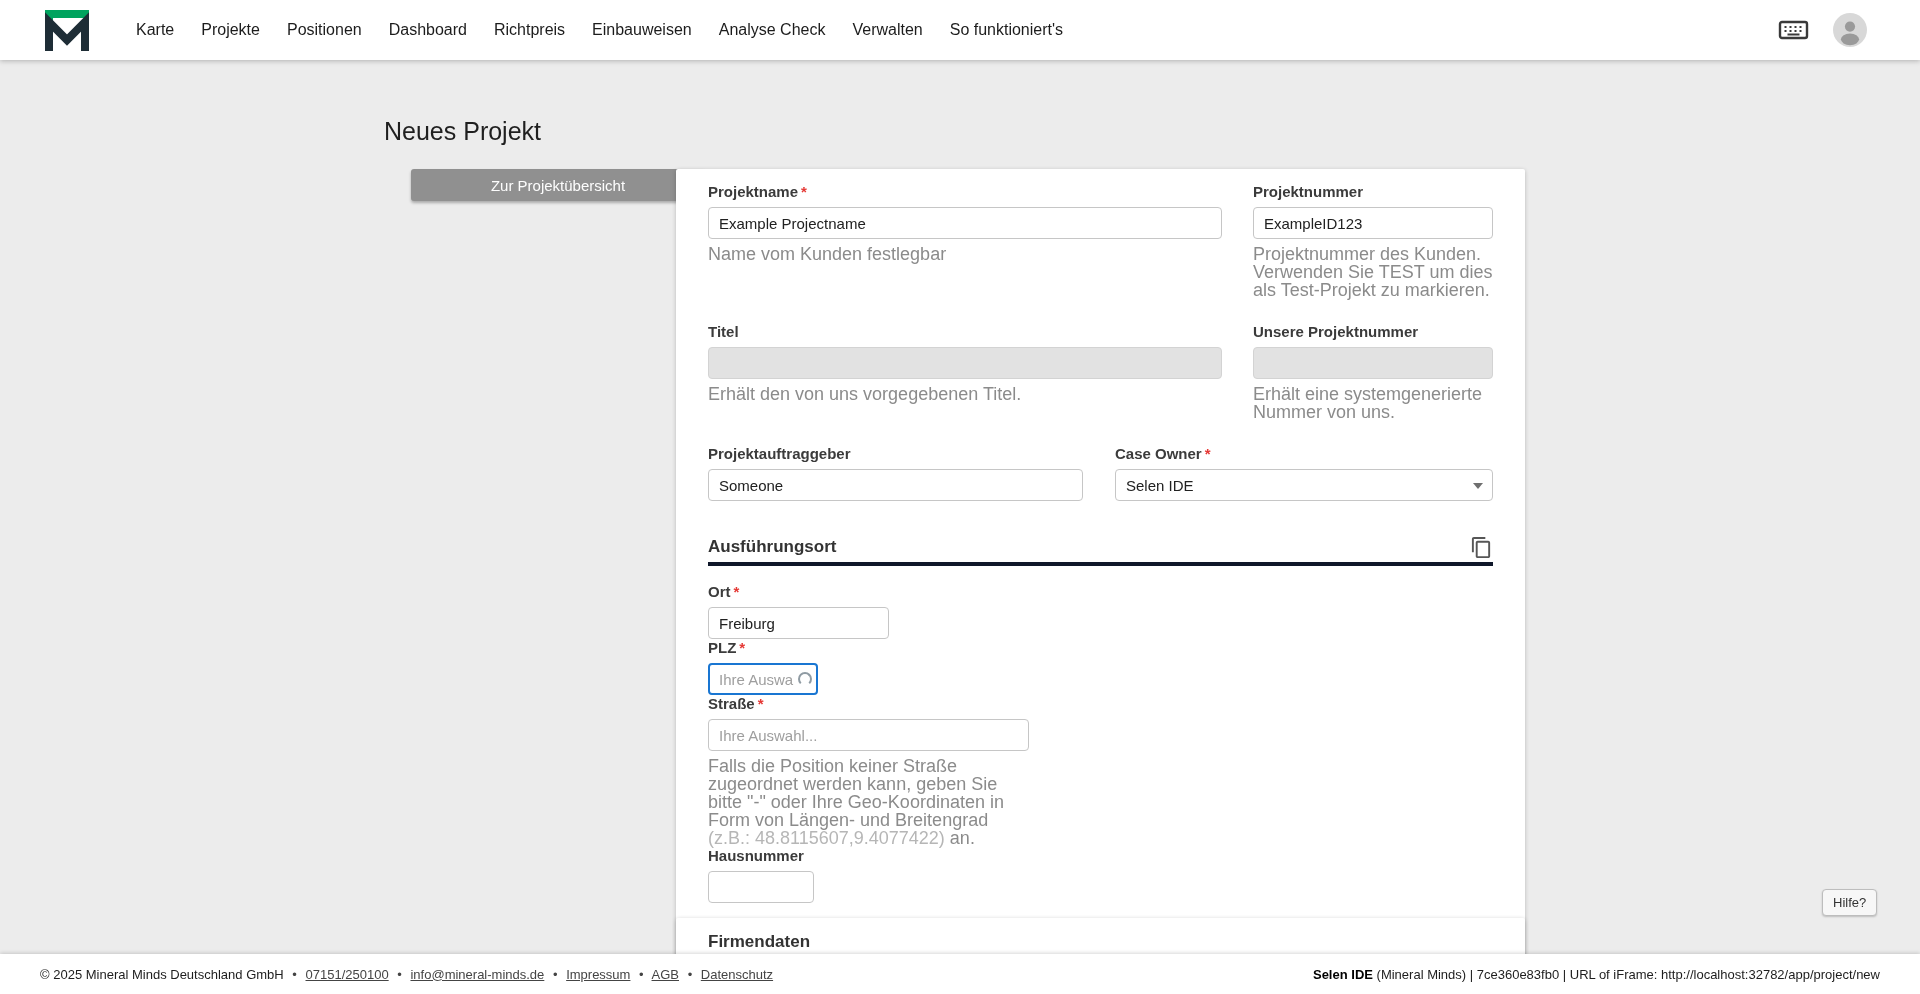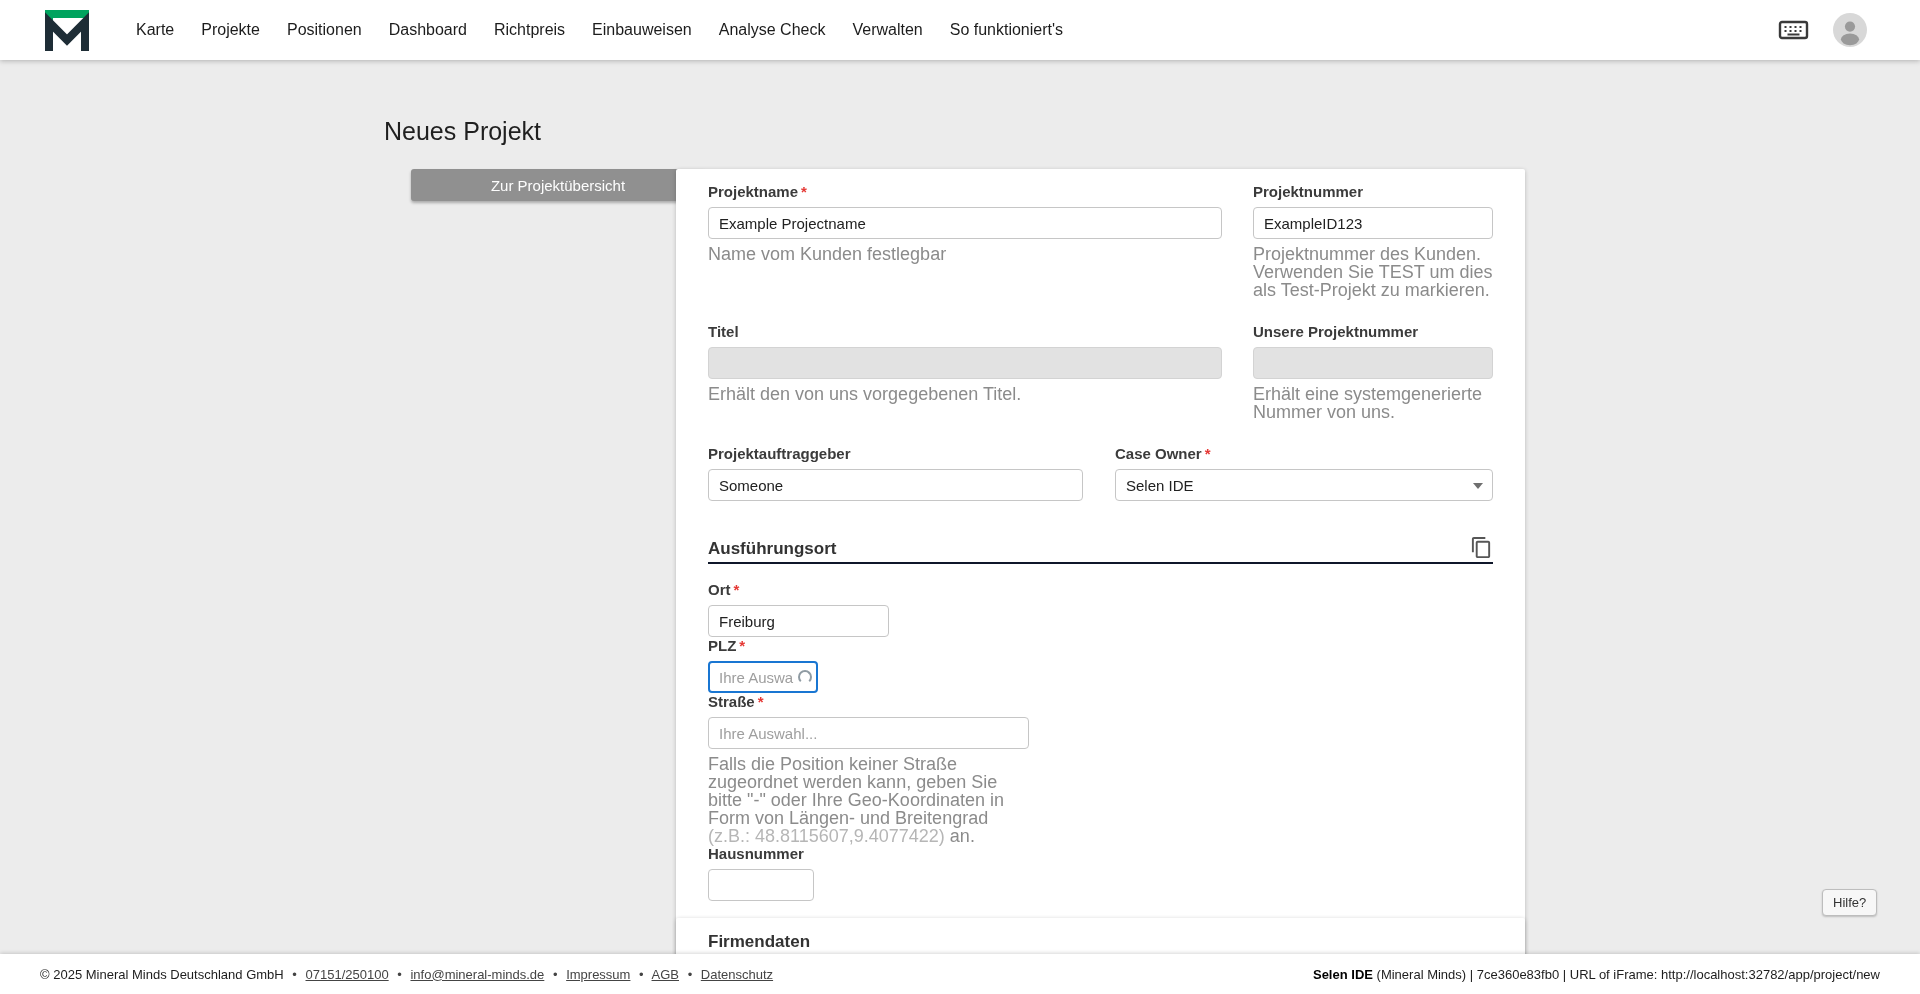--- a/index.html
+++ b/index.html
@@ -72,22 +72,22 @@
     padding:0 28px 0 10px; display:flex; align-items:center; font-size:15px; color:#212121;
     background:#fff; cursor:pointer;
   }
   .caret {
     position:absolute; right:9px; top:13px; width:0; height:0;
     border-left:5px solid transparent; border-right:5px solid transparent;
     border-top:6px solid #6f6f6f;
   }
 
   .section-head {
-    display:flex; justify-content:space-between; align-items:flex-end;
-    border-bottom:2px solid #0f172a; padding-bottom:3px; margin-bottom:17px;
+    display:flex; justify-content:space-between; align-items:flex-start;
+    border-bottom:4px solid #0f172a; padding-bottom:3px; margin-bottom:17px;
   }
   .section-head h2 { font-size:17px; font-weight:700; color:#333; line-height:21px; }
   .copy-btn { cursor:pointer; display:flex; align-items:center; }
 
   
   .help-btn {
     position:absolute; left:1822px; top:889px; height:27px; padding:0 10px;
     background:#f7f7f7; border:1px solid #bdbdbd; border-radius:4px;
     font-family:inherit; font-size:13px; color:#333; cursor:pointer;
     box-shadow:0 1px 2px rgba(0,0,0,.2); z-index:40;

